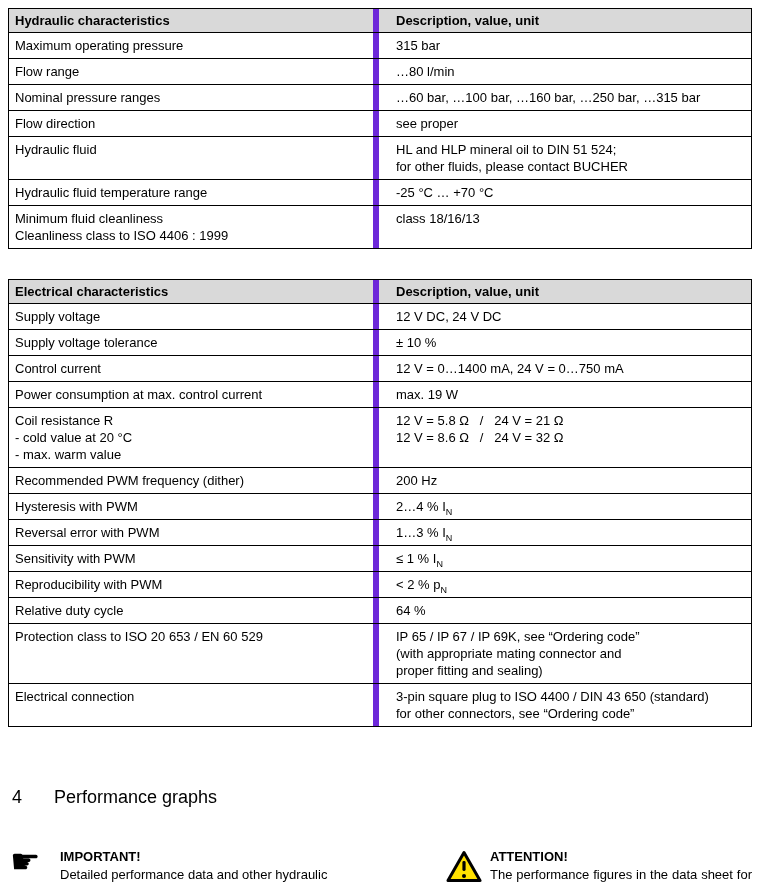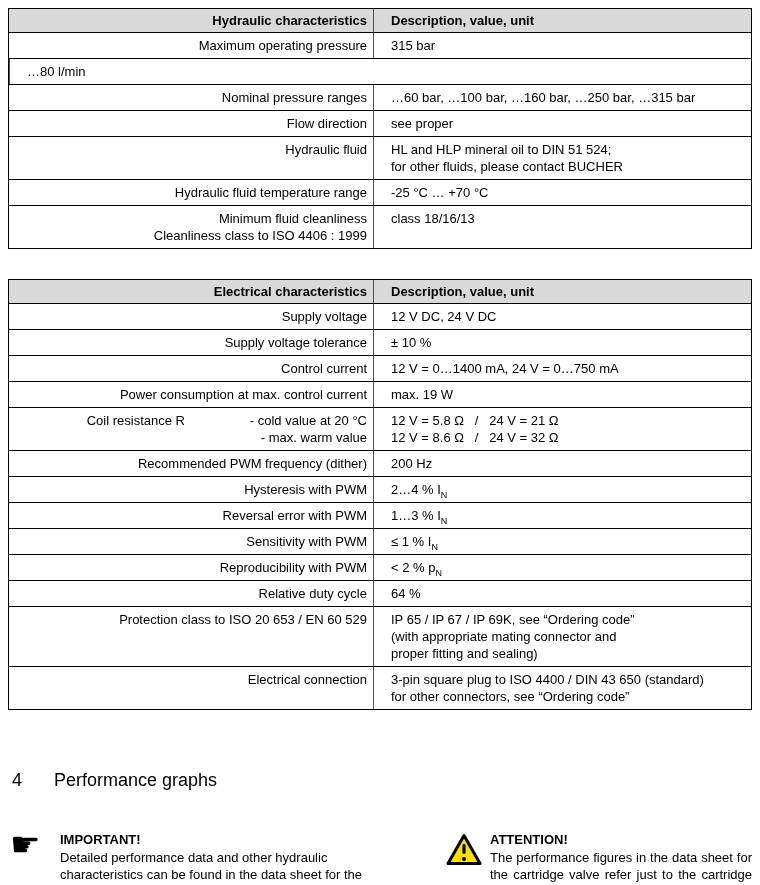--- a/index.html
+++ b/index.html
@@ -12,24 +12,24 @@
     overflow:hidden;
   }
   .page { padding:8px; }
 
   
   .dtable { border:1px solid #000; margin-bottom:30px; }
   .tr { display:flex; }
   .body-row { border-top:1px solid #000; }
   .header-row { background:#d9d9d9; font-weight:bold; }
   .td { padding:4px 6px 4px 6px; }
-  .label-cell { width:364px;text-align:right; }
-  .value-cell { flex:1; border-left:1px solid #6d28d9;padding-left:17px; }
+  .label-cell { width:364px; }
+  .value-cell { flex:1; border-left:6px solid #6d28d9;padding-left:17px; }
   .line { white-space:pre-wrap; line-height:17px; }
-  .split-cell { display:flex; }
+  .split-cell { display:flex;flex-direction:column; }
   .split-main { width:170px; }
   .split-sub { flex:1; }
   sub, sup { font-size:9px; line-height:0; }
 
   
   .section-heading { display:flex; font-size:18px; margin:60px 0 40px 4px; }
   .section-number { width:42px; }
 
   
   .notes { display:flex; padding:0 0 0 2px; }
@@ -58,20 +58,23 @@
       </div>
       <div class="tr body-row">
         <div class="td label-cell">
           <div class="line">Maximum operating pressure</div>
         </div>
         <div class="td value-cell">
           <div class="line">315 bar</div>
         </div>
       </div>
       <div class="tr body-row">
+        <div class="td label-cell">
+          <div class="line">Flow range</div>
+        </div>
         <div class="td value-cell">
           <div class="line">…80 l/min</div>
         </div>
       </div>
       <div class="tr body-row">
         <div class="td label-cell">
           <div class="line">Nominal pressure ranges</div>
         </div>
         <div class="td value-cell">
           <div class="line">…60 bar, …100 bar, …160 bar, …250 bar, …315 bar</div>

